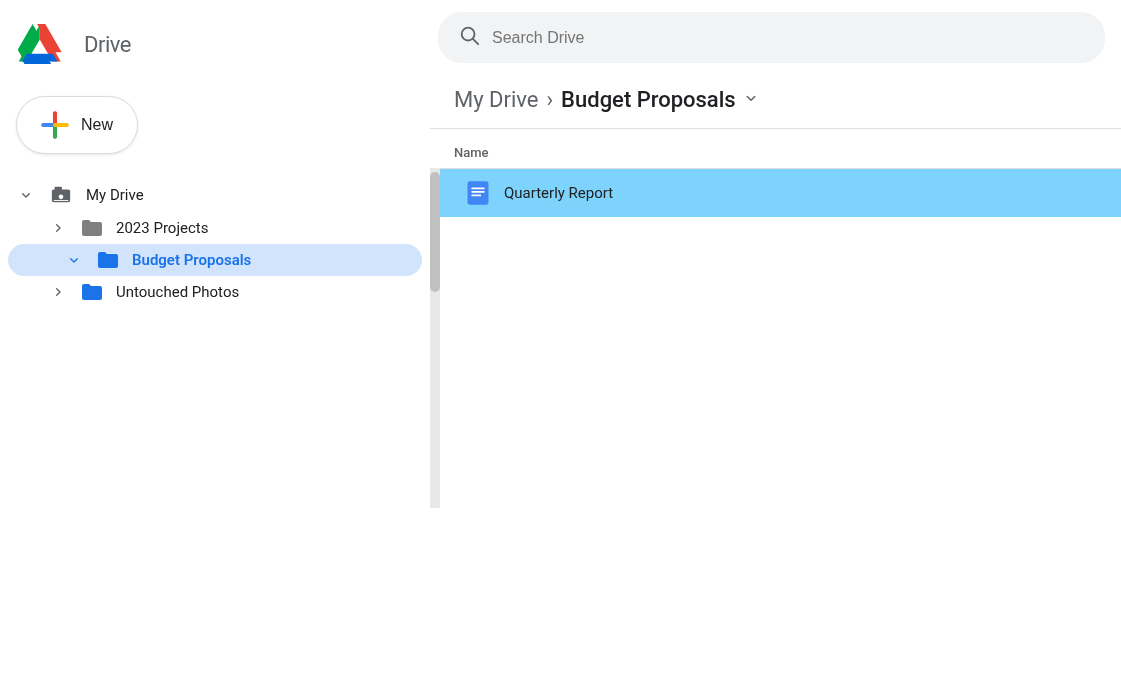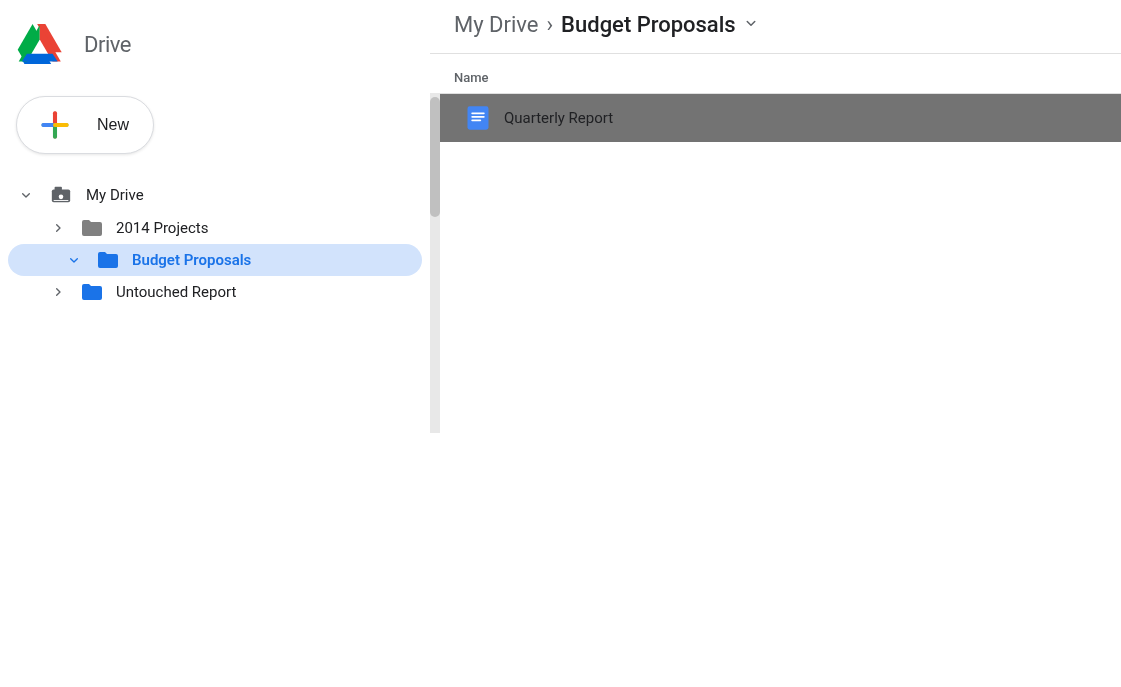--- a/index.html
+++ b/index.html
@@ -37,21 +37,21 @@
     .logo-text {
       font-size: 22px;
       color: #5f6368;
       font-weight: 400;
       letter-spacing: -0.5px;
     }
 
     .new-button {
       display: flex;
       align-items: center;
-      gap: 28px;
+      gap: 12px;
       margin: 8px 16px 24px 16px;
       padding: 14px 24px;
       border: 1px solid #dadce0;
       border-radius: 50px;
       background: #fff;
       cursor: pointer;
       font-size: 16px;
       font-weight: 500;
       color: #202124;
       width: fit-content;
@@ -197,21 +197,21 @@
       color: #5f6368;
     }
 
     .file-row {
       display: flex;
       align-items: center;
       padding: 10px 24px;
       gap: 12px;
       cursor: pointer;
       border-top: 1px solid #e0e0e0;
-      background: #737373;
+      background: #7dd3fc;
     }
 
     .doc-icon {
       width: 28px;
       height: 28px;
       flex-shrink: 0;
     }
 
     .file-name {
       font-size: 15px;
@@ -296,21 +296,21 @@
 
     <div class="nav-item level-1">
       <span class="chevron">
         <svg width="16" height="16" viewBox="0 0 24 24" fill="none">
             <path d="M10 7l5 5-5 5" stroke="#5f6368" stroke-width="2" stroke-linecap="round" stroke-linejoin="round"></path>
           </svg>
       </span>
       <svg width="24" height="20" viewBox="0 0 24 20">
         <path d="M2 4a2 2 0 012-2h5l2 2h9a2 2 0 012 2v10a2 2 0 01-2 2H4a2 2 0 01-2-2V4z" fill="#808080"></path>
       </svg>
-      <span>2014 Projects</span>
+      <span>2023 Projects</span>
     </div>
 
 
     <div class="nav-item level-2 active">
       <span class="chevron">
         <svg width="16" height="16" viewBox="0 0 24 24" fill="none">
             <path d="M7 10l5 5 5-5" stroke="#1a73e8" stroke-width="2" stroke-linecap="round" stroke-linejoin="round"></path>
           </svg>
       </span>
       <svg width="24" height="20" viewBox="0 0 24 20">
@@ -322,27 +322,36 @@
 
     <div class="nav-item level-1">
       <span class="chevron">
         <svg width="16" height="16" viewBox="0 0 24 24" fill="none">
             <path d="M10 7l5 5-5 5" stroke="#5f6368" stroke-width="2" stroke-linecap="round" stroke-linejoin="round"></path>
           </svg>
       </span>
       <svg width="24" height="20" viewBox="0 0 24 20">
         <path d="M2 4a2 2 0 012-2h5l2 2h9a2 2 0 012 2v10a2 2 0 01-2 2H4a2 2 0 01-2-2V4z" fill="#1a73e8"></path>
       </svg>
-      <span>Untouched Report</span>
+      <span>Untouched Photos</span>
     </div>
   </div>
 </div>
 
 <div class="main">
 
+  <div class="search-bar">
+    <span class="search-icon">
+      <svg width="22" height="22" viewBox="0 0 24 24" fill="none">
+          <circle cx="11" cy="11" r="7" stroke="#5f6368" stroke-width="2"></circle>
+          <line x1="16.5" y1="16.5" x2="22" y2="22" stroke="#5f6368" stroke-width="2" stroke-linecap="round"></line>
+        </svg>
+    </span>
+    <input class="search-input" type="text" readonly="" placeholder="Search Drive" style="">
+  </div>
 
   <div class="breadcrumb-area">
     <span class="breadcrumb-item">My Drive</span>
     <span class="breadcrumb-separator">›</span>
     <span class="breadcrumb-current">
       <span>Budget Proposals</span>
       <span class="dropdown-arrow">
         <svg width="18" height="18" viewBox="0 0 24 24" fill="none">
             <path d="M7 10l5 5 5-5" stroke="#5f6368" stroke-width="2" stroke-linecap="round" stroke-linejoin="round"></path>
           </svg>

